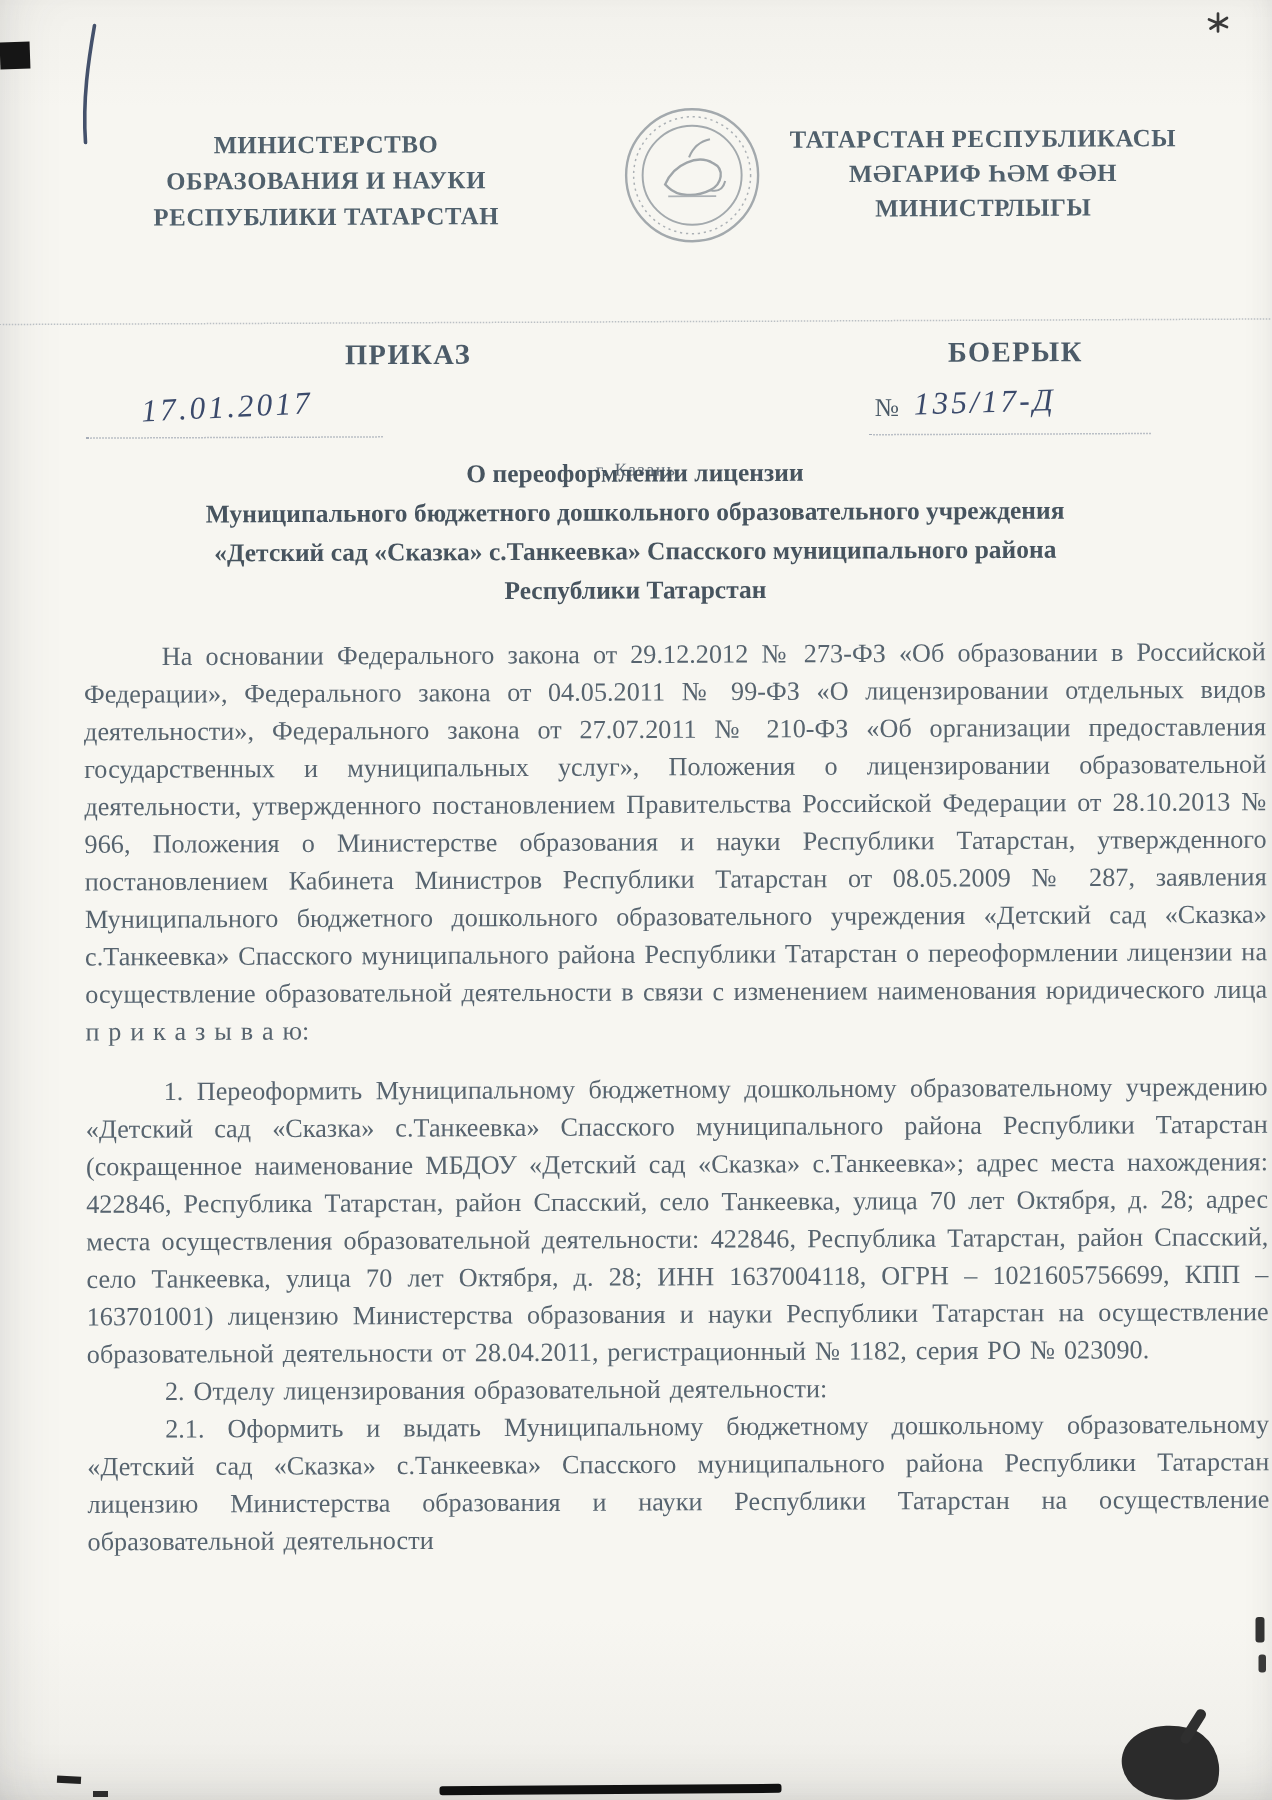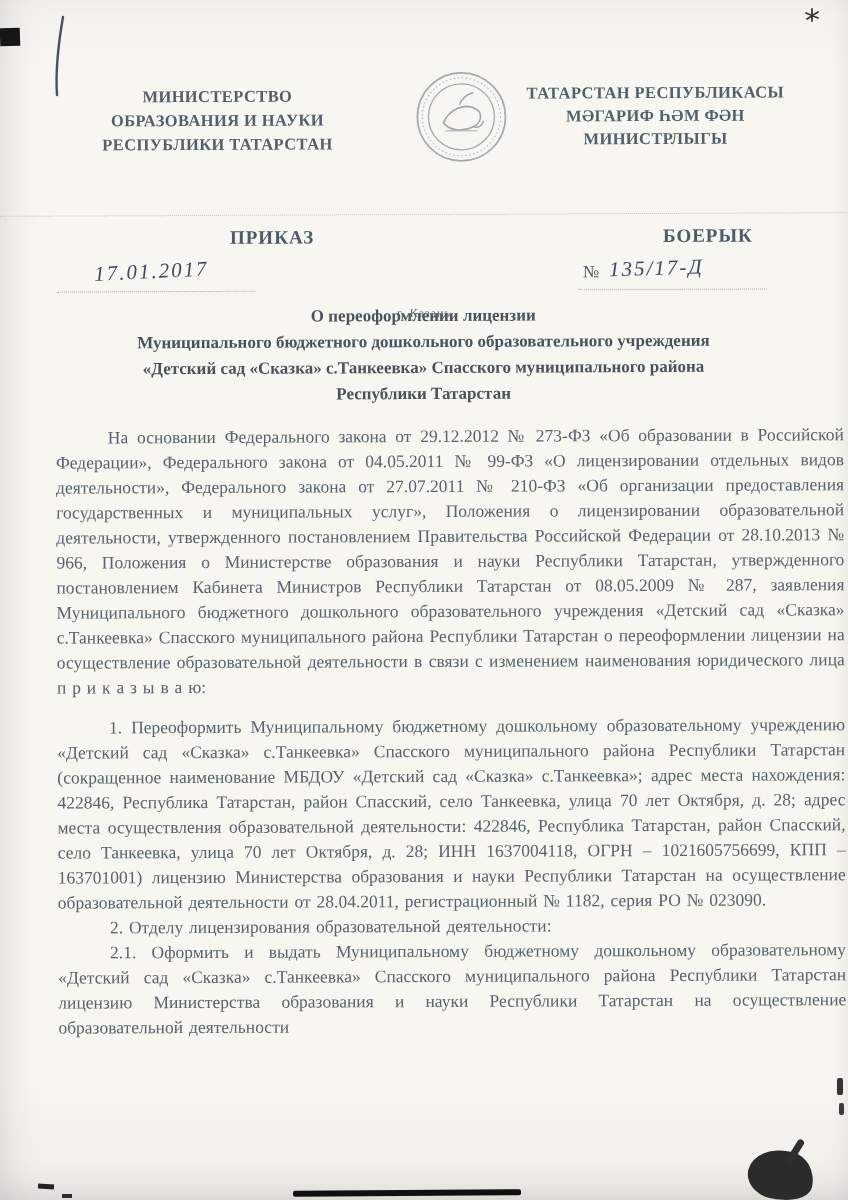--- a/index.html
+++ b/index.html
@@ -24,21 +24,21 @@
   .seal { position:absolute; top:70px; left:416px; width:94px; height:94px; opacity:.8; }
 
   .separator {
     position:absolute; top:214px; left:0; width:848px; height:0;
     border-top:1.5px dotted #a8afb6; opacity:.75;
   }
 
   
   .order-label { position:absolute; top:226px; font-size:19px; font-weight:bold; letter-spacing:1px; color:#4c5b68; }
   .lbl-prikaz { left:212px;margin-left:19px; }
-  .lbl-boeryk { left:664px;font-family:Liberation Serif, serif; }
+  .lbl-boeryk { left:633px;font-family:Liberation Serif, serif; }
 
   .handwriting { font-style:italic; color:#3b4a6b; letter-spacing:2px; }
   .field-date {
     position:absolute; top:257px; left:95px; width:160px;
     font-size:21px; transform:rotate(-2.5deg);
   }
   .uline { position:absolute; height:0; border-bottom:1.5px dotted #939caa; opacity:.8; }
   .uline-date   { top:290px; left:58px;  width:198px; }
   .uline-number { top:290px; left:580px; width:188px; }
 

